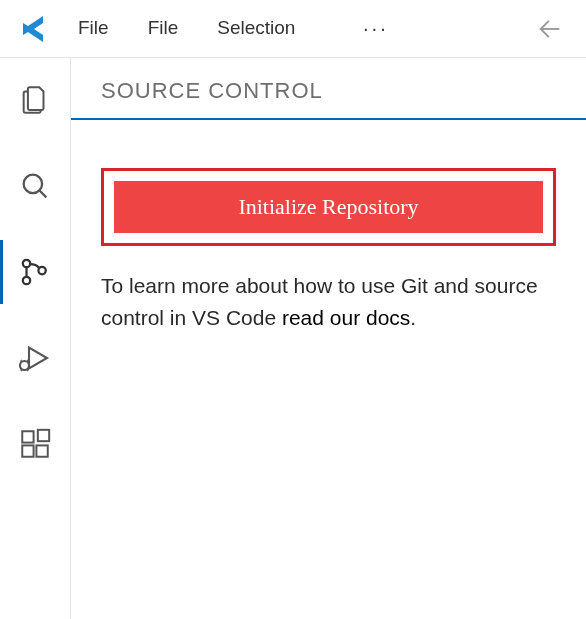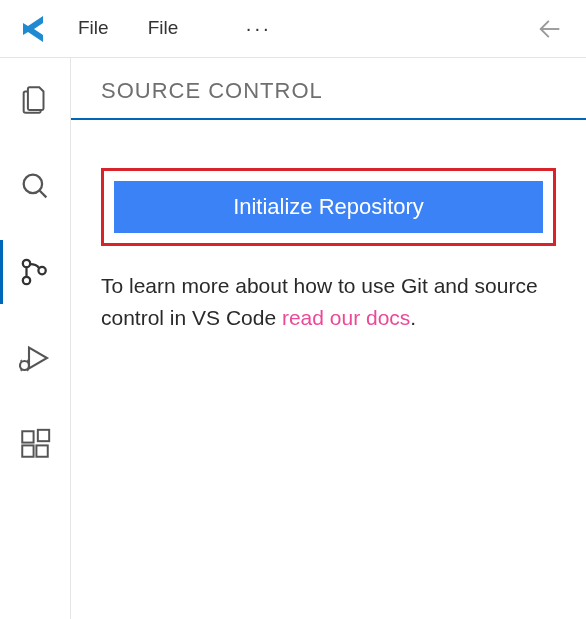--- a/index.html
+++ b/index.html
@@ -103,49 +103,50 @@
       color: #2a2a2a;
     }
     .highlight-box {
       border: 3px solid #d8232a;
       padding: 10px 10px;
       margin: 22px 0 24px 0;
     }
     .init-button {
       width: 100%;
       height: 52px;
-      background: #3b82f6;
+      background: #ef4444;
       color: #ffffff;
       border: none;
       font-size: 22px;
-      font-family: Liberation Sans, sans-serif;
+      font-family: Liberation Serif, serif;
       cursor: pointer;
       display: flex;
       align-items: center;
       justify-content: center;
     }
     .docs-link {
-      color: #ec4899;
+      color: #000000;
       cursor: pointer;
       margin-top: 48px;
     }
     svg { display: block; }
   </style>
 </head>
 <body>
 
 <div class="titlebar">
   <div class="app-icon">
     <svg width="32" height="32" viewBox="0 0 32 32">
       <path d="M23 3 L23 29 L8 19 L3 22 L3 10 L8 13 L23 3 Z M23 10 L14 16 L23 22 Z" fill="#1f8ad2"></path>
     </svg>
   </div>
   <div class="menu">
     <span class="menu-item">File</span>
     <span class="menu-item">File</span>
+    <span class="menu-item">Selection</span>
     <span class="menu-more">···</span>
   </div>
   <div class="title-spacer"></div>
   <div class="back-arrow">
     <svg width="28" height="28" viewBox="0 0 24 24" fill="none" stroke="#999" stroke-width="1.6">
       <path d="M20 12 H5"></path>
       <path d="M11 5 L4 12 L11 19"></path>
     </svg>
   </div>
 </div>

